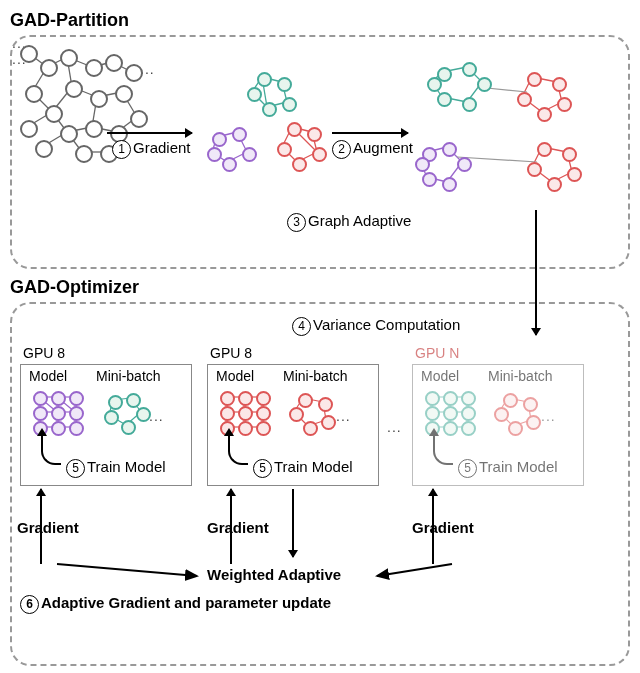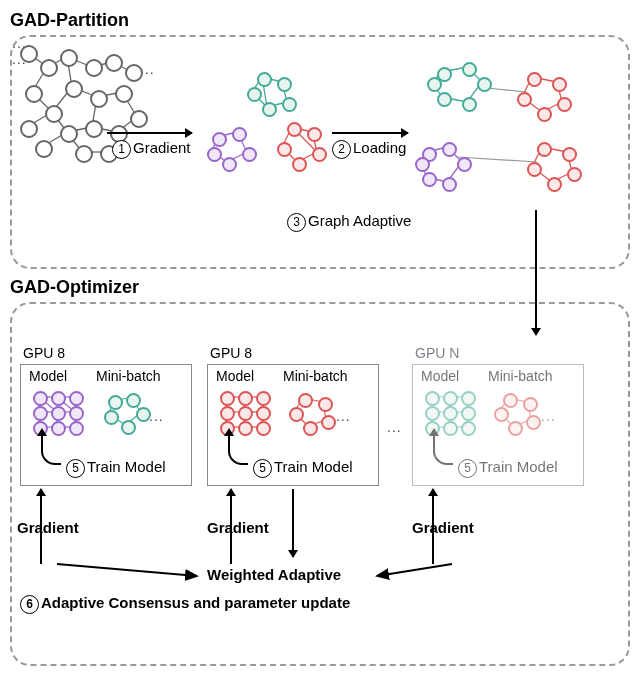--- a/index.html
+++ b/index.html
@@ -228,21 +228,21 @@
       </svg>
     <div class="node red node-sm" style="left:85px;top:55px"></div>
       <div class="node red node-sm" style="left:105px;top:60px"></div>
     <div class="node red node-sm" style="left:110px;top:80px"></div>
       <div class="node red node-sm" style="left:90px;top:90px"></div>
     <div class="node red node-sm" style="left:75px;top:75px"></div>
   </div>
 
   <div class="arrow" style="left:320px;top:95px;width:76px"></div>
   <div class="abs label" style="left:320px;top:102px">
-    <span class="circled">2</span><span>Loading</span>
+    <span class="circled">2</span><span>Augment</span>
   </div>
 
   <div class="abs" style="left:400px;top:20px;width:190px;height:150px">
     <svg class="edges" width="190" height="150">
       <g stroke="#4a9" stroke-width="1.3">
           <line x1="30" y1="15" x2="55" y2="10"></line>
           <line x1="55" y1="10" x2="70" y2="25"></line>
           <line x1="70" y1="25" x2="55" y2="45"></line>
           <line x1="55" y1="45" x2="30" y2="40"></line>
           <line x1="30" y1="40" x2="20" y2="25"></line>
@@ -303,20 +303,23 @@
     <span class="circled">3</span><span>Graph Adaptive</span>
   </div>
 </div>
 
 <div class="arrow-v" style="left:535px;top:210px;height:125px"></div>
 
 <div class="section-title" style="">GAD-Optimizer</div>
 
 <div class="box optimizer-box">
 
+  <div class="abs label" style="left:280px;top:12px">
+    <span class="circled">4</span><span>Variance Computation</span>
+  </div>
 
   <div class="gpu-card" style="left:8px;top:60px">
     <div class="gpu-title">GPU 8</div>
     <div class="abs sub-title" style="left:8px;top:3px">Model</div>
     <div class="abs sub-title" style="left:75px;top:3px">Mini-batch</div>
 
     <div class="abs" style="left:8px;top:22px">
       <svg width="55" height="48">
           <g stroke="#96c" stroke-width="1.2">
         <line x1="10" y1="10" x2="28" y2="10"></line>
@@ -394,21 +397,21 @@
     </div>
     <div class="curved" style="left:20px;top:68px"></div>
     <div class="abs label" style="left:45px;top:93px">
       <span class="circled">5</span><span>Train Model</span>
     </div>
   </div>
 
   <span class="dots abs" style="left:375px;top:115px">...</span>
 
   <div class="gpu-card faded" style="left:400px;top:60px">
-    <div class="gpu-title" style="opacity:1;color:#0f172a">GPU N</div>
+    <div class="gpu-title" style="opacity:1;color:#b91c1c">GPU N</div>
     <div class="abs sub-title" style="left:8px;top:3px">Model</div>
     <div class="abs sub-title" style="left:75px;top:3px">Mini-batch</div>
     <div class="abs" style="left:8px;top:22px">
       <svg width="55" height="48">
           <g stroke="#4a9" stroke-width="1.2">
         <line x1="10" y1="10" x2="46" y2="10"></line>
             <line x1="10" y1="25" x2="46" y2="25"></line>
             <line x1="10" y1="40" x2="46" y2="40"></line>
         <line x1="10" y1="10" x2="10" y2="40"></line>
             <line x1="28" y1="10" x2="28" y2="40"></line>
@@ -454,15 +457,15 @@
           <path d="M0,0 L7,3 L0,6 Z" fill="#000"></path>
         </marker>
       </defs>
     <line x1="45" y1="260" x2="185" y2="272" stroke="#000" stroke-width="2" marker-end="url(#ah)"></line>
     <line x1="440" y1="260" x2="365" y2="272" stroke="#000" stroke-width="2" marker-end="url(#ah)"></line>
   </svg>
 
   <div class="abs label" style="left:195px;top:262px;font-weight:bold">Weighted Adaptive</div>
 
   <div class="abs label" style="left:8px;top:290px;font-weight:bold">
-    <span class="circled">6</span><span>Adaptive Consensus and parameter update</span>
+    <span class="circled">6</span><span>Adaptive Gradient and parameter update</span>
   </div>
 </div>
 
 </body></html>

